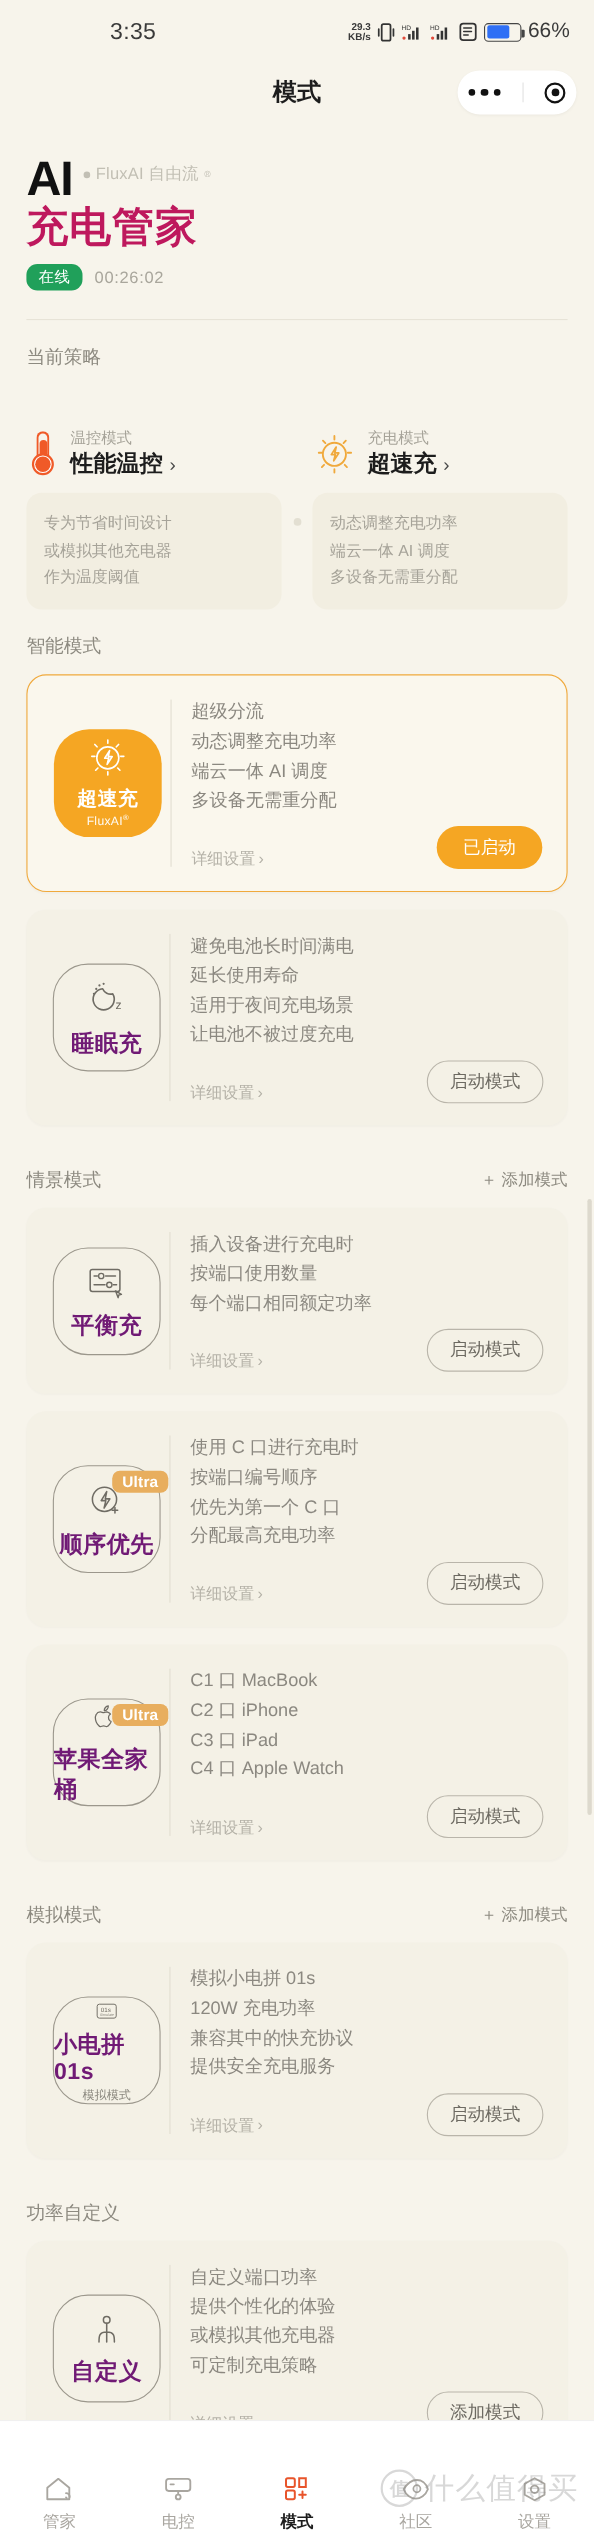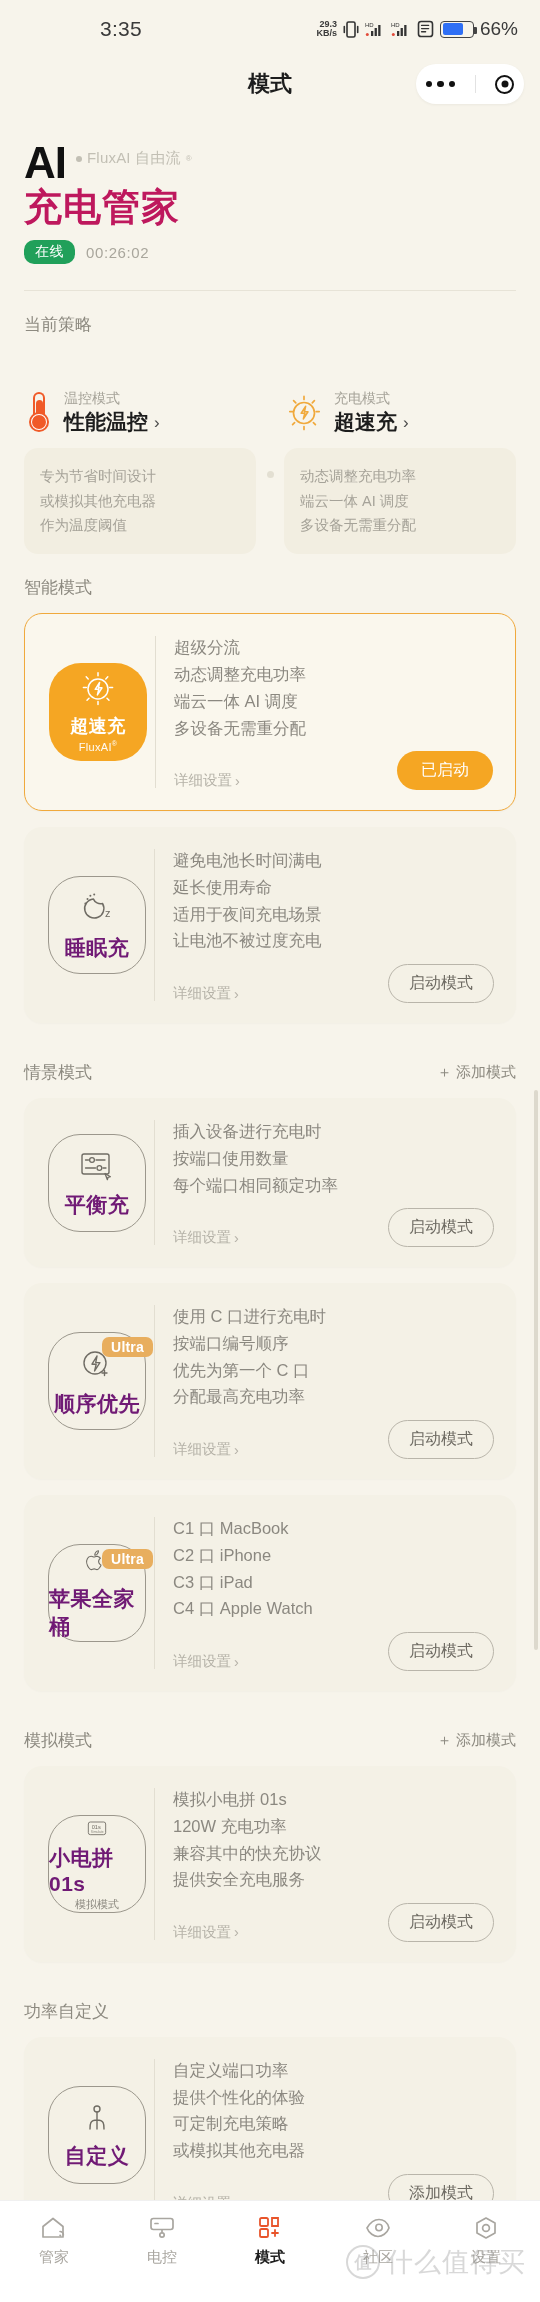--- a/index.html
+++ b/index.html
@@ -126,21 +126,21 @@
   .btn{
     border:1.3px solid #b9b5aa;border-radius:20px;background:transparent;
     color:#6d6a62;font-size:16px;padding:8px 20px;white-space:nowrap;
     font-family:inherit;
   }
   .btn.primary{ background:#F5A623;border:none;color:#fff;padding:9px 24px;border-radius:22px;}
 
   
   .tabbar{
     position:absolute;left:0;right:0;bottom:0;height:102px;background:#fff;
-    display:flex;align-items:flex-start;padding-top:14px;
+    display:flex;align-items:flex-end;padding-top:14px;
     border-top:1px solid #f0f0f0;
   }
   .tab{ flex:1;display:flex;flex-direction:column;align-items:center;gap:7px;}
   .tab .lb{ font-size:15px;color:#a9a6a0;}
   .tab.on .lb{ color:#1d1d1d;font-weight:700;}
   .tab svg{ display:block; }
 
   
   .wm{ position:absolute; right:14px; bottom:22px; display:flex; align-items:center; gap:6px; opacity:.34; pointer-events:none;}
   .wm .circ{width:34px;height:34px;border-radius:50%;border:2px solid #8e8e8e;display:flex;align-items:center;justify-content:center;font-size:17px;color:#8e8e8e;font-weight:700;}
@@ -497,22 +497,22 @@
           <circle cx="21" cy="7" r="3" fill="none" stroke="#6f6c64" stroke-width="1.4"></circle>
           <path d="M21 10v8M21 18c-7 0-7 4-7 9M21 18c7 0 7 4 7 9M21 18v9" fill="none" stroke="#6f6c64" stroke-width="1.4" stroke-linecap="round"></path>
         </svg>
         <span class="nm">自定义</span>
       </div>
     </div>
     <div class="vdiv"></div>
     <div class="card-body">
       <div class="line">自定义端口功率</div>
       <div class="line">提供个性化的体验</div>
+      <div class="line">或模拟其他充电器</div>
       <div class="line">可定制充电策略</div>
-      <div class="line">或模拟其他充电器</div>
       <div class="card-foot">
         <span class="detail">
           <span>详细设置</span>
           <span>›</span>
         </span>
         <button class="btn">添加模式</button>
       </div>
     </div>
   </div>
 </div>

